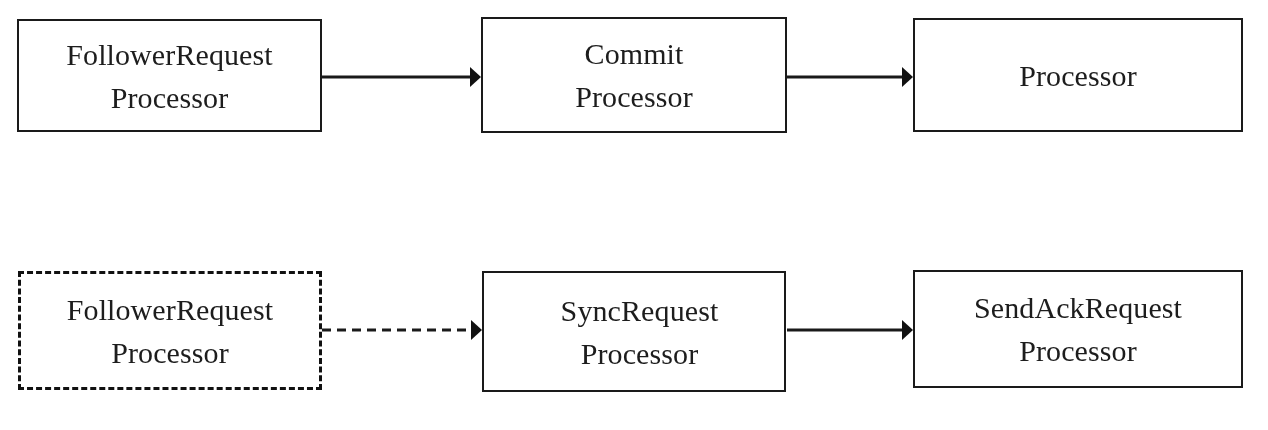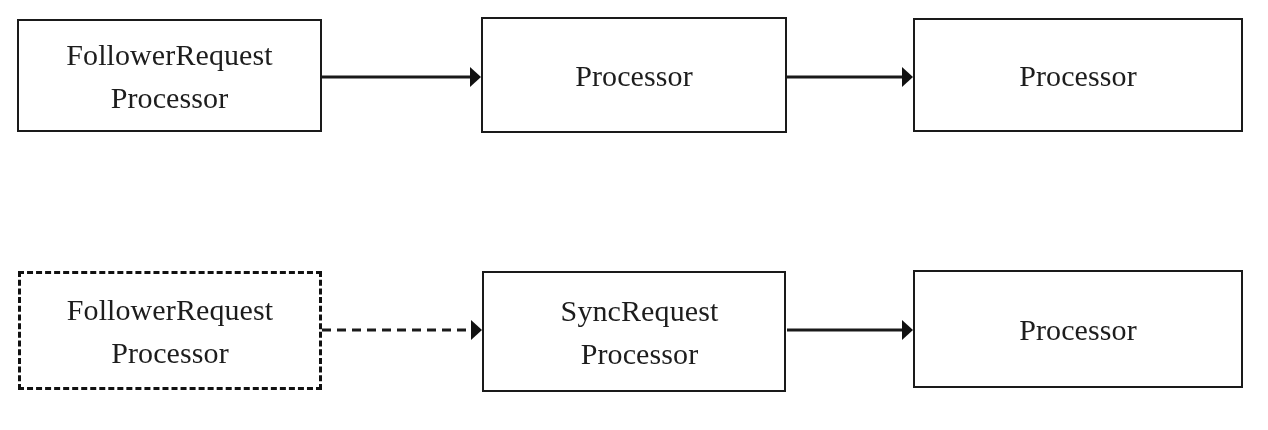--- a/index.html
+++ b/index.html
@@ -94,34 +94,36 @@
       <polygon class="arrow-fill" points="902,320 913,330 902,340"></polygon>
     </g>
   </svg>
 
   <div class="node-box solid" style="left:17px; top:19px; width:305px; height:113px;">
     <span class="node-line">FollowerRequest</span>
     <span class="node-line">Processor</span>
   </div>
 
   <div class="node-box solid" style="left:481px; top:17px; width:306px; height:116px;">
+    <span class="node-line">Commit</span>
     <span class="node-line">Processor</span>
   </div>
 
   <div class="node-box solid" style="left:913px; top:18px; width:330px; height:114px;">
     <span class="node-line">Processor</span>
   </div>
 
   <div class="node-box dashed" style="left:18px; top:271px; width:304px; height:119px;">
     <span class="node-line">FollowerRequest</span>
     <span class="node-line">Processor</span>
   </div>
 
   <div class="node-box solid" style="left:482px; top:271px; width:304px; height:121px;padding-left:11px;">
     <span class="node-line">SyncRequest</span>
     <span class="node-line">Processor</span>
   </div>
 
   <div class="node-box solid" style="left:913px; top:270px; width:330px; height:118px;">
+    <span class="node-line">SendAckRequest</span>
     <span class="node-line">Processor</span>
   </div>
 
 </div>
 
 </body></html>

